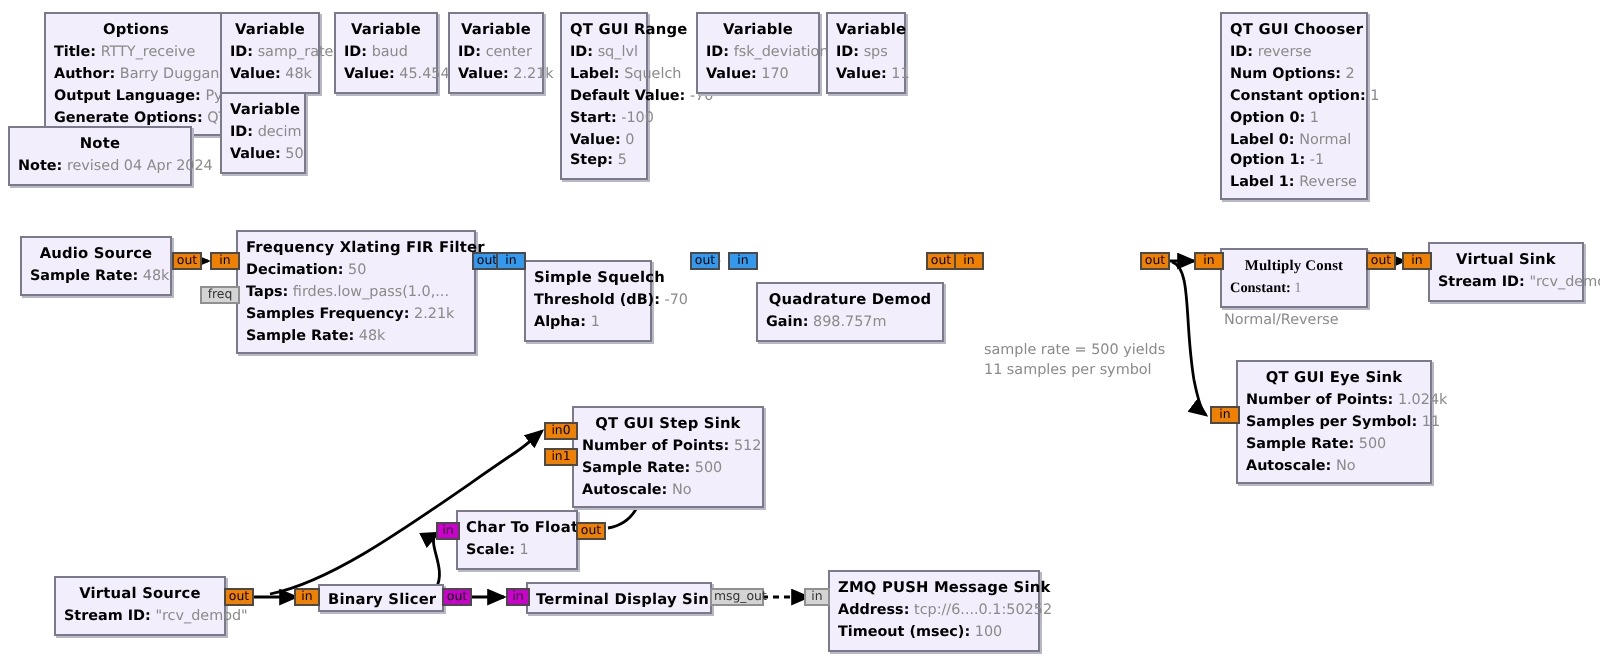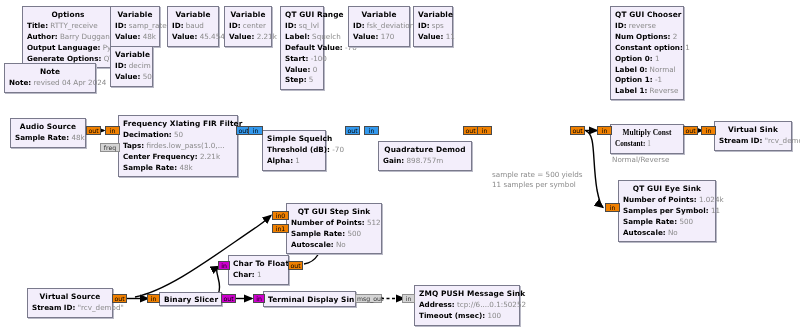--- a/index.html
+++ b/index.html
@@ -186,21 +186,21 @@
   <div class="blk" style="left:10px;top:118px;width:76px;">
     <span class="ttl">Audio Source</span>
     <span class="row"><b>Sample Rate:</b> <span>48k</span></span>
   </div>
   <div class="port p-orange" style="left:86px;top:126px;width:15px;">out</div>
 
   <div class="blk" style="left:118px;top:115px;width:120px;">
     <span class="ttl">Frequency Xlating FIR Filter</span>
     <span class="row"><b>Decimation:</b> <span>50</span></span>
     <span class="row"><b>Taps:</b> <span>firdes.low_pass(1.0,...</span></span>
-    <span class="row"><b>Center Frequency:</b> <span>2.21k</span></span>
+    <span class="row"><b>Samples Frequency:</b> <span>2.21k</span></span>
     <span class="row"><b>Sample Rate:</b> <span>48k</span></span>
   </div>
   <div class="port p-orange" style="left:105px;top:126px;width:15px;">in</div>
   <div class="port p-grey" style="left:100px;top:143px;width:20px;">freq</div>
   <div class="port p-blue" style="left:236px;top:126px;width:15px;">out</div>
 
   <div class="blk" style="left:262px;top:130px;width:64px;">
     <span class="ttl">Simple Squelch</span>
     <span class="row"><b>Threshold (dB):</b> <span>-70</span></span>
     <span class="row"><b>Alpha:</b> <span>1</span></span>
@@ -248,21 +248,21 @@
     <span class="ttl">QT GUI Step Sink</span>
     <span class="row"><b>Number of Points:</b> <span>512</span></span>
     <span class="row"><b>Sample Rate:</b> <span>500</span></span>
     <span class="row"><b>Autoscale:</b> <span>No</span></span>
   </div>
   <div class="port p-orange" style="left:272px;top:211px;width:17px;">in0</div>
   <div class="port p-orange" style="left:272px;top:224px;width:17px;">in1</div>
 
   <div class="blk" style="left:228px;top:255px;width:61px;">
     <span class="ttl">Char To Float</span>
-    <span class="row"><b>Char:</b> <span>1</span></span>
+    <span class="row"><b>Scale:</b> <span>1</span></span>
   </div>
   <div class="port p-magenta" style="left:218px;top:261px;width:12px;">in</div>
   <div class="port p-orange" style="left:288px;top:261px;width:15px;">out</div>
 
   <div class="blk" style="left:27px;top:288px;width:86px;">
     <span class="ttl">Virtual Source</span>
     <span class="row"><b>Stream ID:</b> <span>"rcv_demod"</span></span>
   </div>
   <div class="port p-orange" style="left:112px;top:294px;width:15px;">out</div>
 

